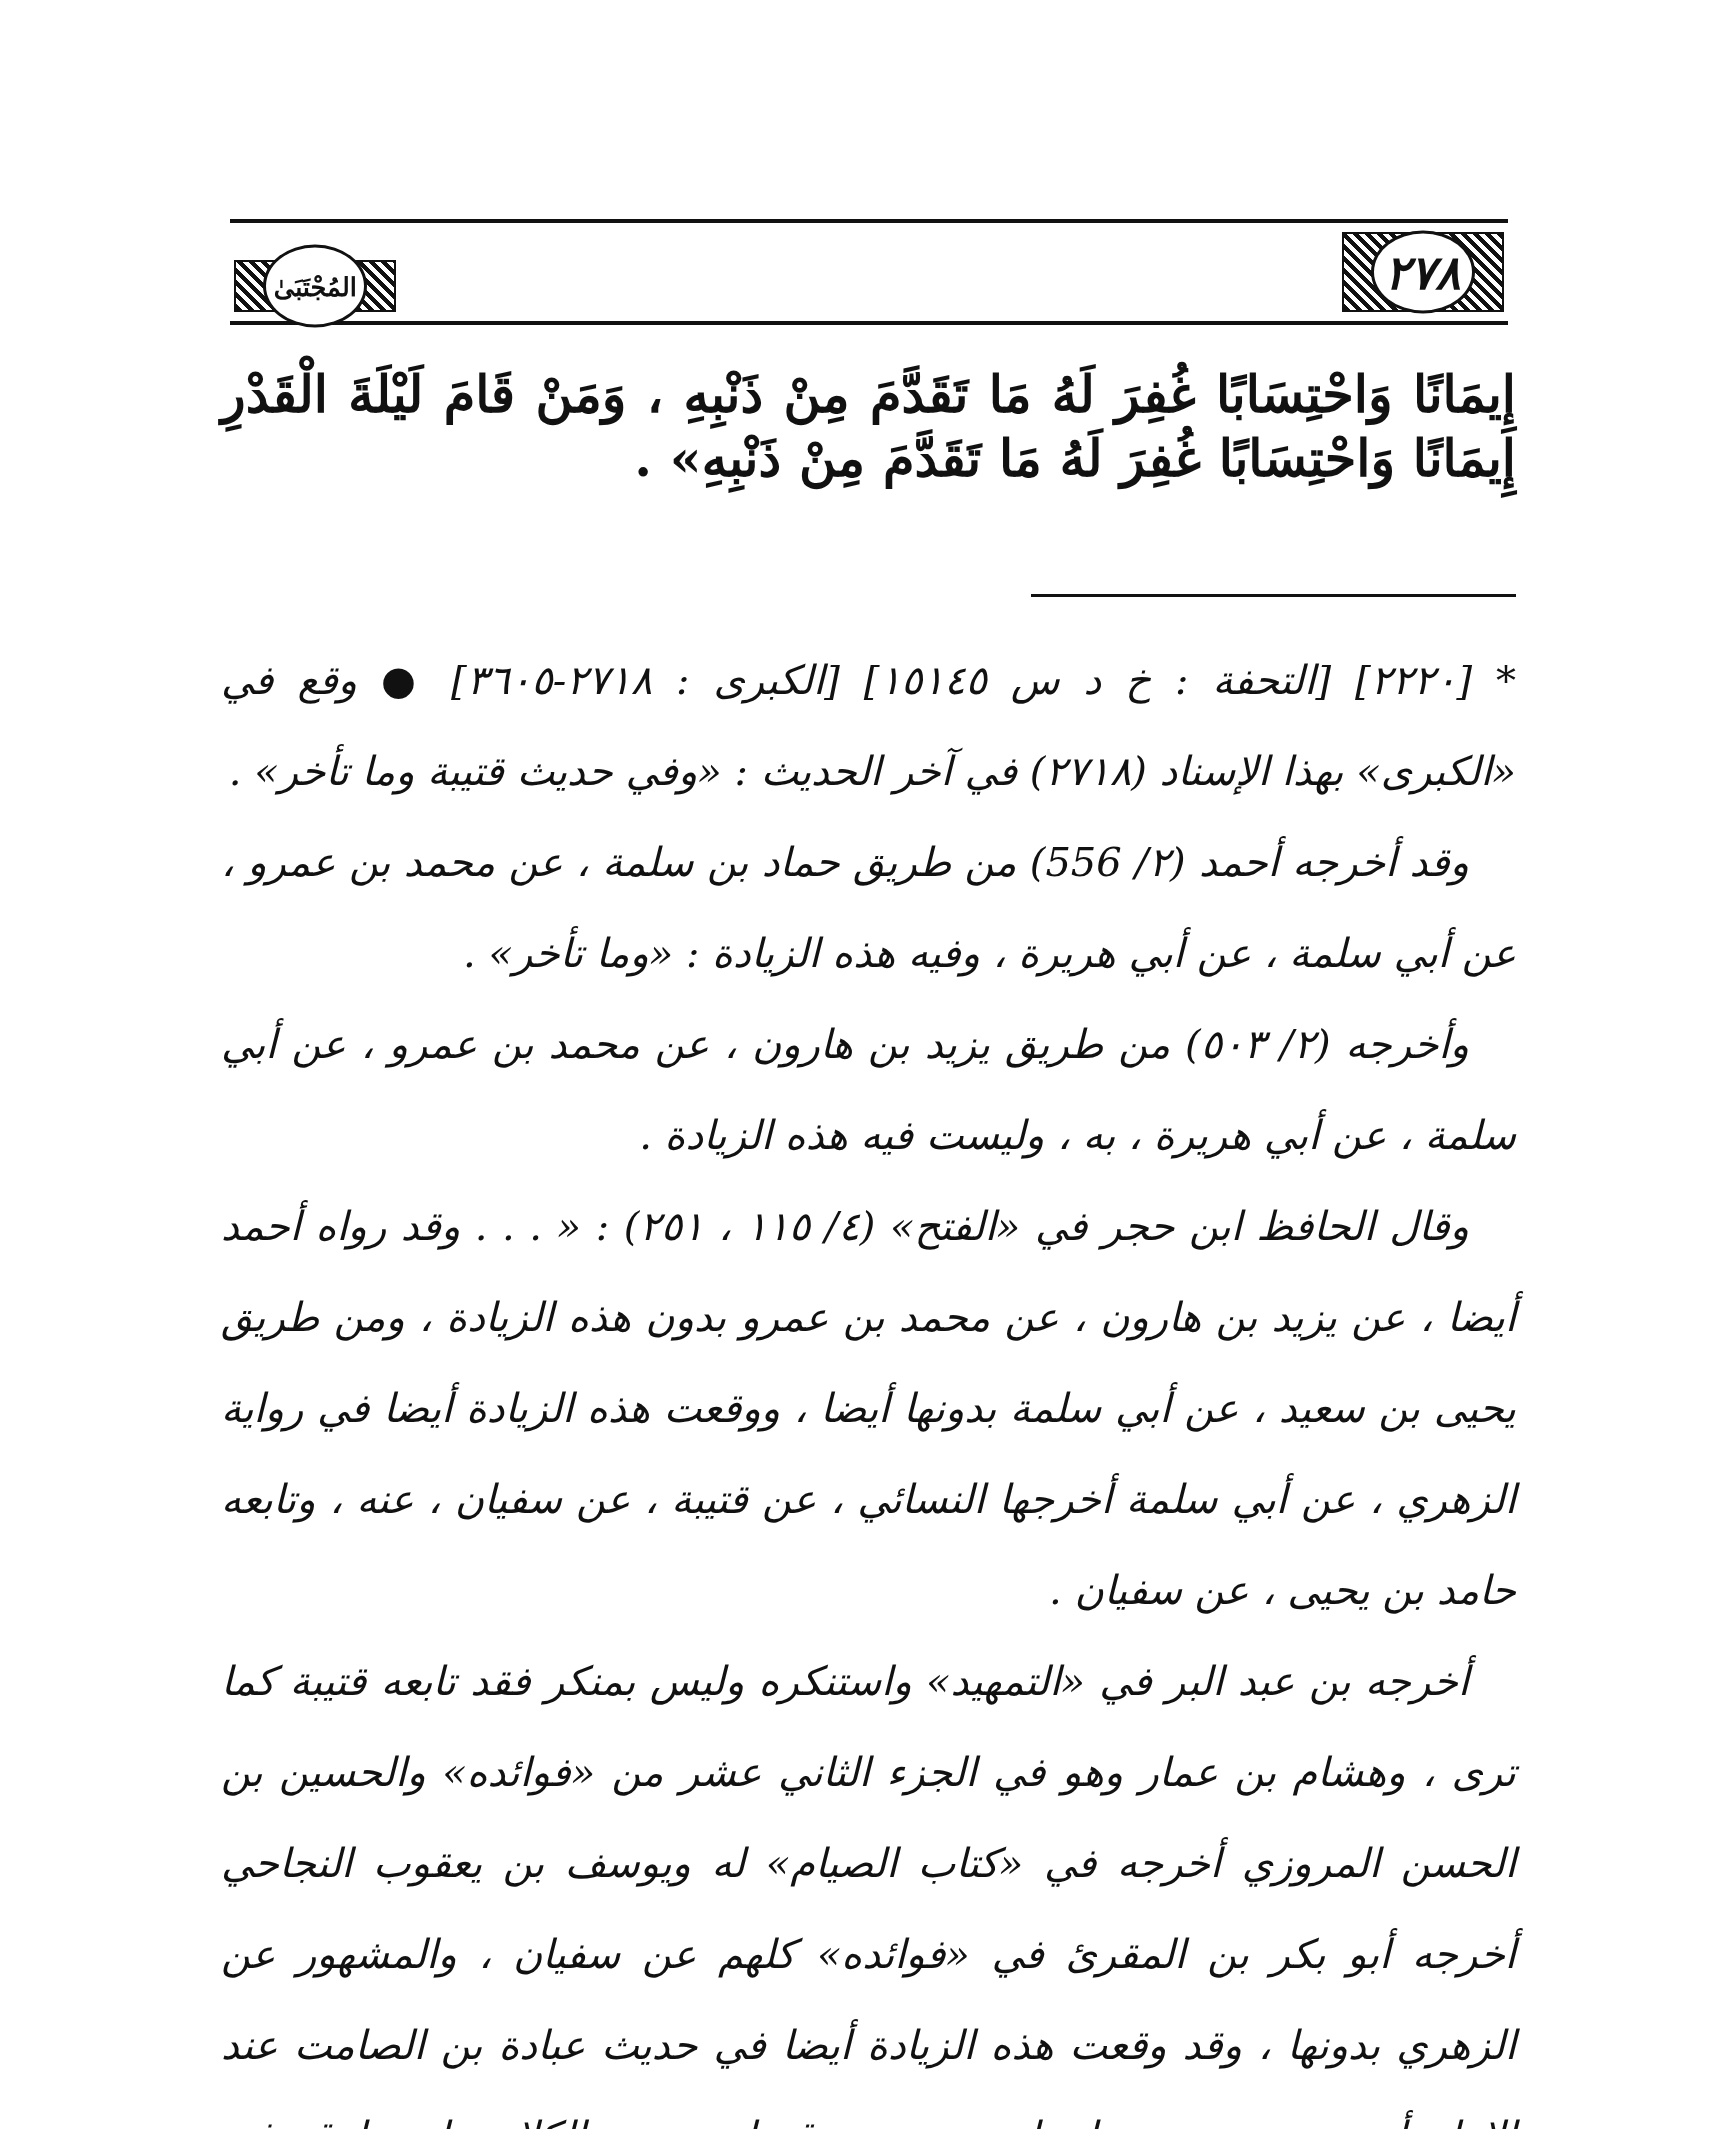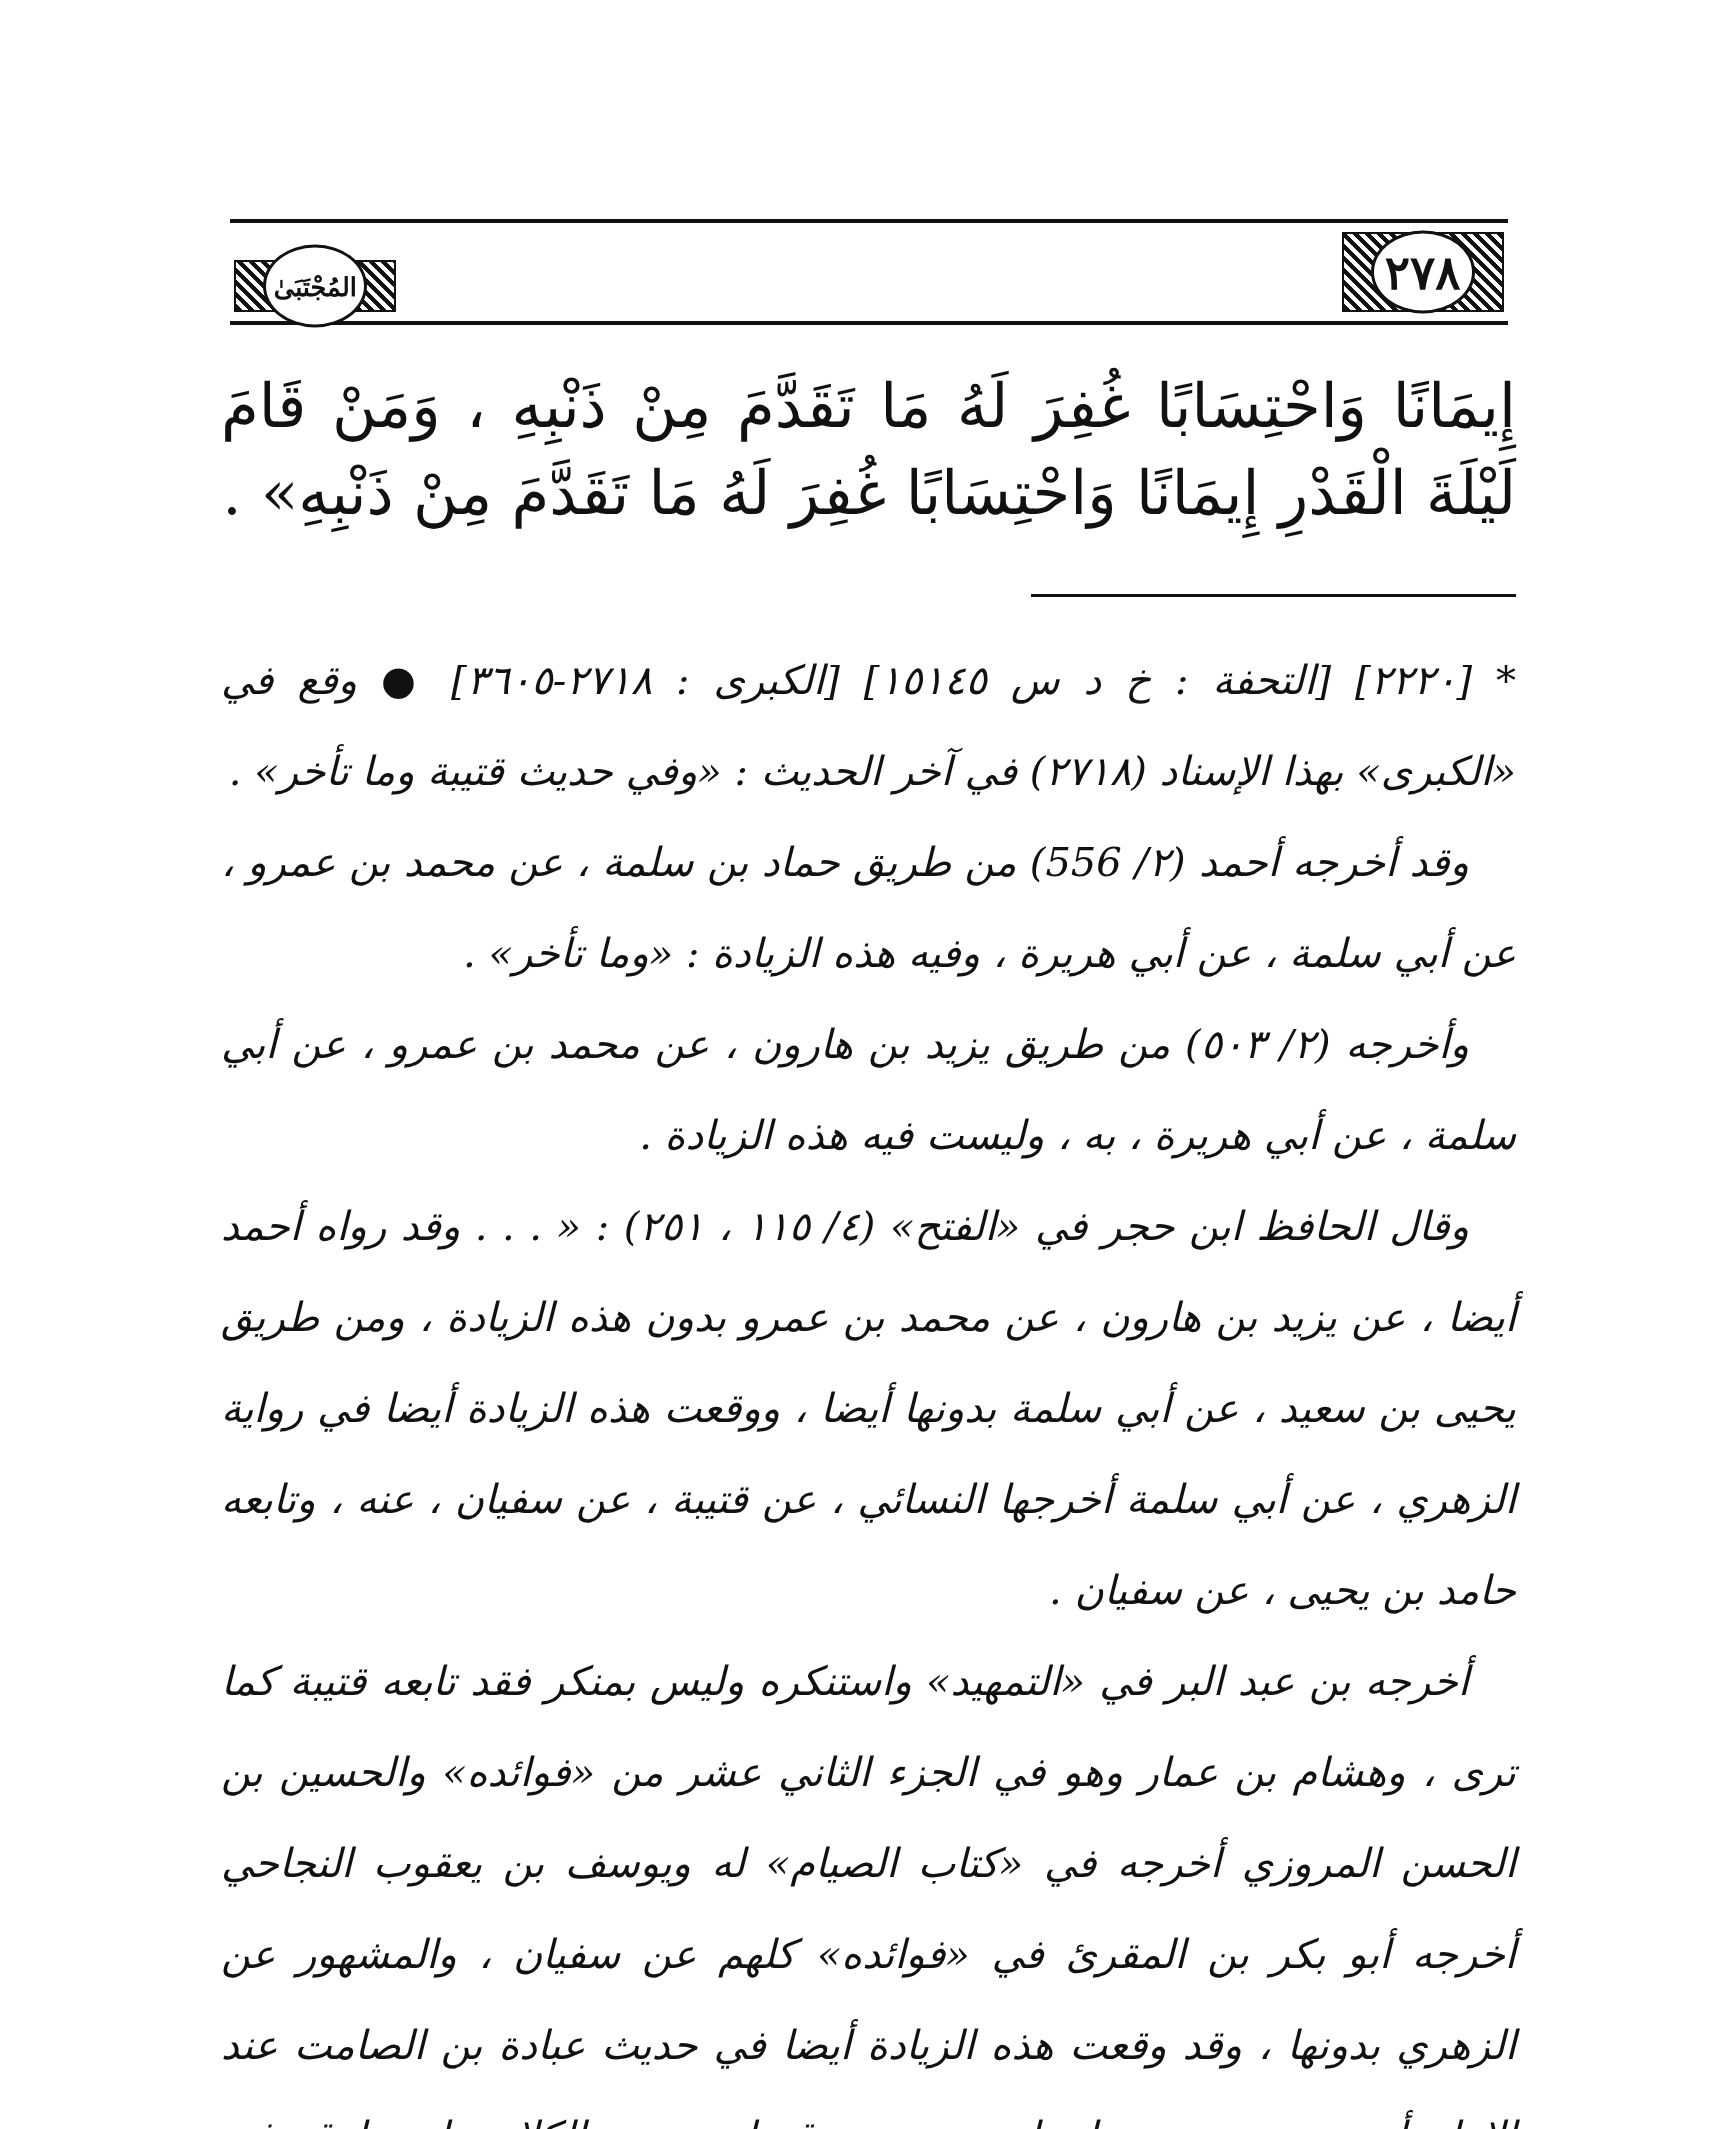--- a/index.html
+++ b/index.html
@@ -2,24 +2,24 @@
 <html style="font-size:6.8px"><head>
 <meta charset="utf-8">
 <style>
   html, body { margin:0; padding:0; background:#ffffff; }
   body { width:1734px; height:2532px; position:relative; overflow:hidden; font-family:"DejaVu Serif", serif; color:#111; }
   .page { position:absolute; left:0; top:0; width:1734px; height:2532px; }
   .header-frame { position:absolute; left:230px; top:219px; width:1278px; height:106px; border-top:4.3px solid #111; border-bottom:4.3px solid #111; box-sizing:border-box; }
   .header-frame .inner { position:absolute; left:0; right:0; top:9.4px; bottom:9.4px; }
   .orn { position:absolute; top:0; bottom:0; background:repeating-linear-gradient(45deg,#111 0 4.3px,#fff 4.3px 8.5px); border:2.6px solid #111; box-sizing:border-box; }
   .orn.left { left:4.3px; width:162px;margin-top:28px; }
-  .orn.right { right:4.3px; width:162px; }
+  .orn.right { right:4.3px; width:162px;font-style:italic; }
   .orn .medal { position:absolute; left:50%; top:50%; transform:translate(-50%,-50%); width:98px; height:77px; border-radius:50%; background:#fff; border:3.4px solid #111; display:flex; align-items:center; justify-content:center; font-size:47px; font-weight:bold; }
   .title-box { position:absolute; left:183px; right:183px; top:3.4px; bottom:3.4px; border:3.4px solid #111; border-radius:25.6px; background:#fff; display:flex; align-items:center; justify-content:center; font-size:47px; font-weight:bold; }
-  .matn { position:absolute; left:221px; width:1295px; top:362px; direction:rtl; text-align:justify; font-size:61px; font-weight:normal; line-height:87px; }
+  .matn { position:absolute; left:221px; width:1295px; top:362px; direction:rtl; text-align:justify; font-size:51px; font-weight:bold; line-height:64px; }
   .divider { position:absolute; left:1031px; width:485px; top:594px; border-top:3px solid #111; }
   .notes { position:absolute; left:221px; width:1295px; top:635px; direction:rtl; font-size:40px; line-height:91px; }
   .notes p { margin:0; text-align:justify; text-align-last:right;font-style:italic; }
   .notes p.indent { text-indent:47px; }
 </style>
 </head>
 <body>
 
 <div class="page">
 

